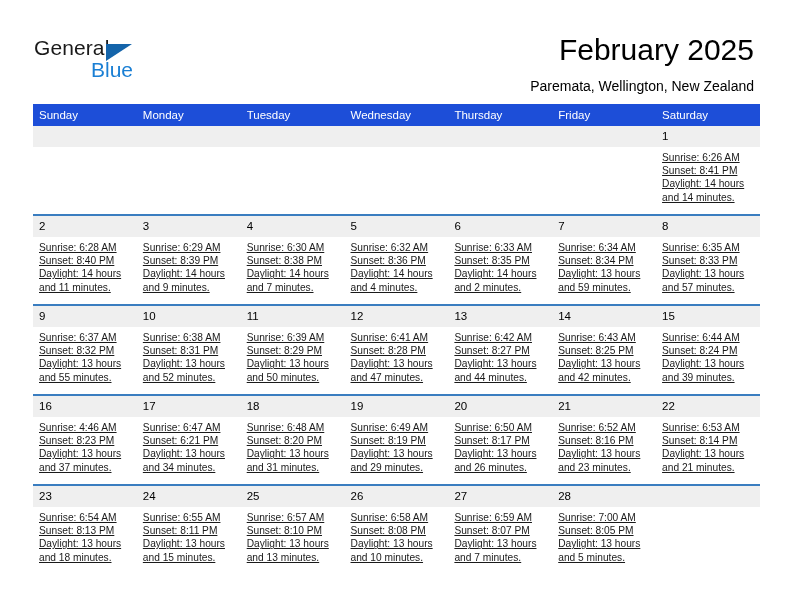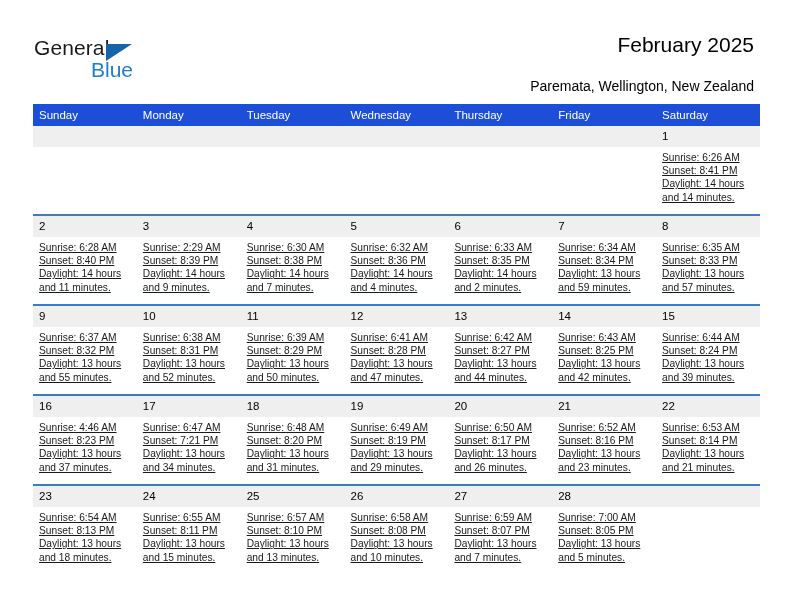--- a/index.html
+++ b/index.html
@@ -59,21 +59,21 @@
     left: 57px;
     top: 22px;
     font-size: 21px;
     color: #1a7fd4;
     font-family: "Liberation Sans", sans-serif;
   }
   .title {
     position: absolute;
     right: 38px;
     top: 33px;
-    font-size: 21px;
+    font-size: 30px;
     color: #000000;
     text-align: left;
     white-space: nowrap;
   }
   .subtitle {
     position: absolute;
     right: 38px;
     top: 78px;
     font-size: 14px;
     color: #000000;
@@ -202,21 +202,21 @@
               <div class="daynum">2</div>
               <div class="info">
                 <div>Sunrise: 6:28 AM</div>
                 <div>Sunset: 8:40 PM</div>
                 <div class="daylight">Daylight: 14 hours and 11 minutes.</div>
               </div>
             </td>
             <td class="daycell">
               <div class="daynum">3</div>
               <div class="info">
-                <div>Sunrise: 2:29 AM</div>
+                <div>Sunrise: 6:29 AM</div>
                 <div>Sunset: 8:39 PM</div>
                 <div class="daylight">Daylight: 14 hours and 9 minutes.</div>
               </div>
             </td>
             <td class="daycell">
               <div class="daynum">4</div>
               <div class="info">
                 <div>Sunrise: 6:30 AM</div>
                 <div>Sunset: 8:38 PM</div>
                 <div class="daylight">Daylight: 14 hours and 7 minutes.</div>
@@ -319,21 +319,21 @@
               <div class="info">
                 <div>Sunrise: 4:46 AM</div>
                 <div>Sunset: 8:23 PM</div>
                 <div class="daylight">Daylight: 13 hours and 37 minutes.</div>
               </div>
             </td>
             <td class="daycell">
               <div class="daynum">17</div>
               <div class="info">
                 <div>Sunrise: 6:47 AM</div>
-                <div>Sunset: 7:21 PM</div>
+                <div>Sunset: 6:21 PM</div>
                 <div class="daylight">Daylight: 13 hours and 34 minutes.</div>
               </div>
             </td>
             <td class="daycell">
               <div class="daynum">18</div>
               <div class="info">
                 <div>Sunrise: 6:48 AM</div>
                 <div>Sunset: 8:20 PM</div>
                 <div class="daylight">Daylight: 13 hours and 31 minutes.</div>
               </div>

